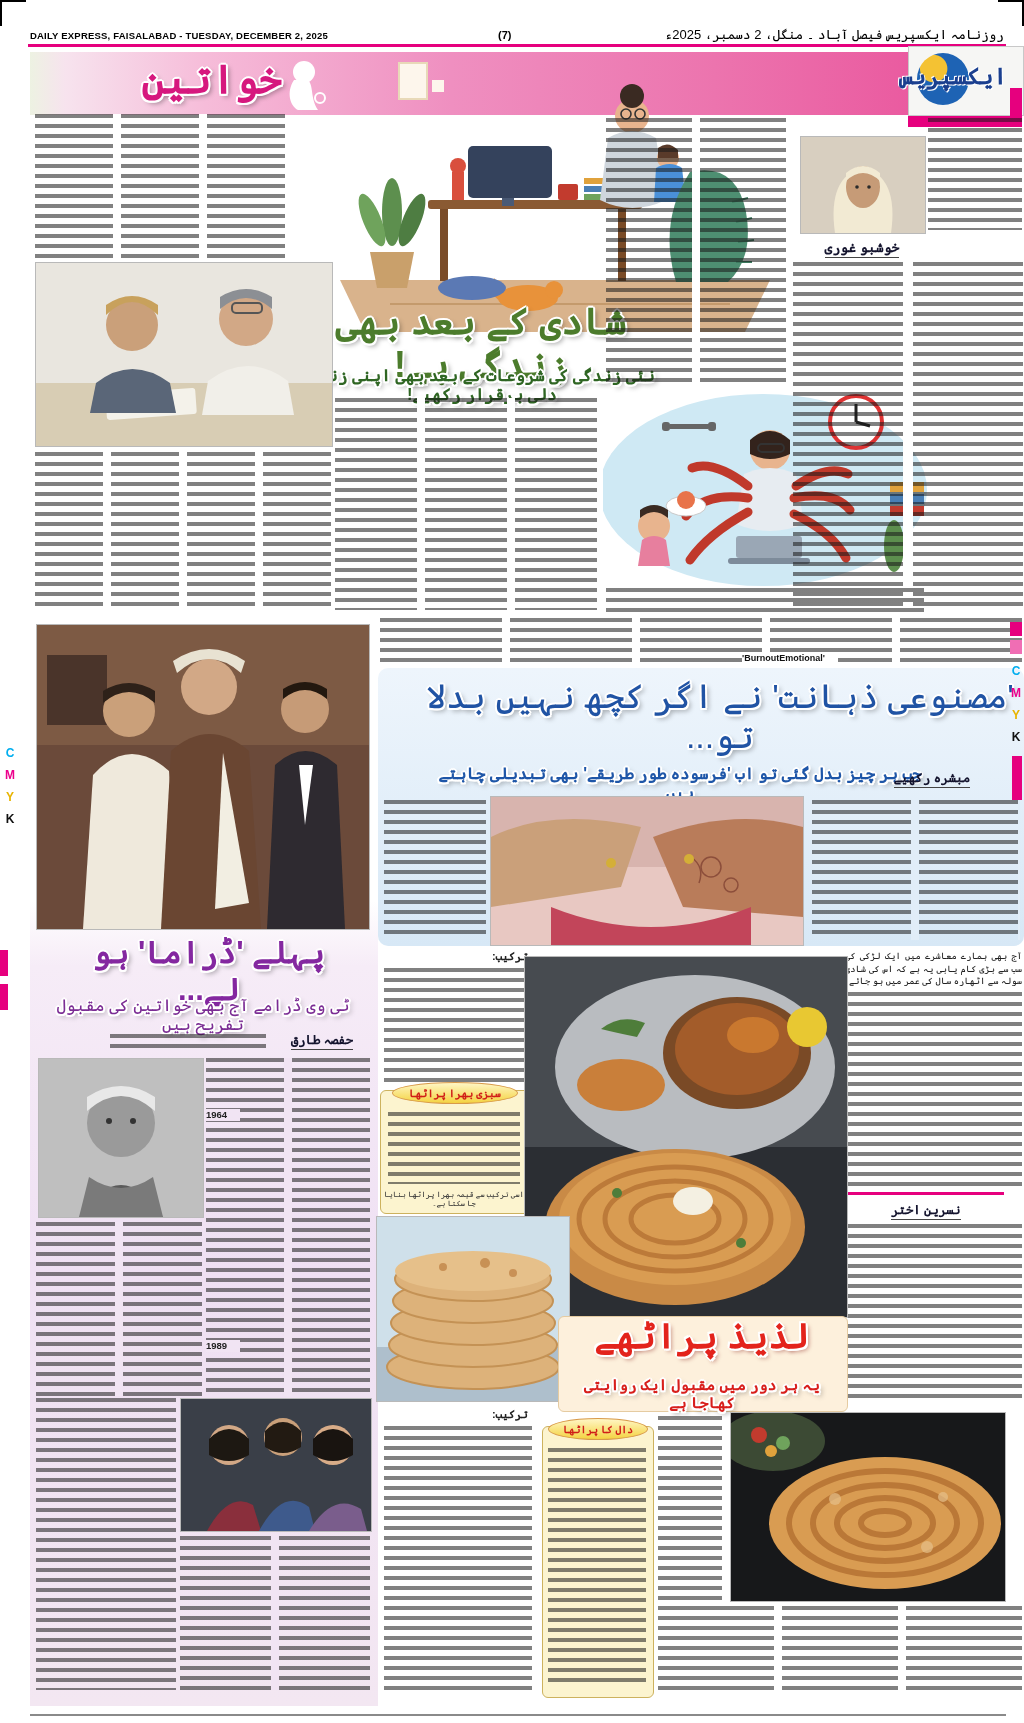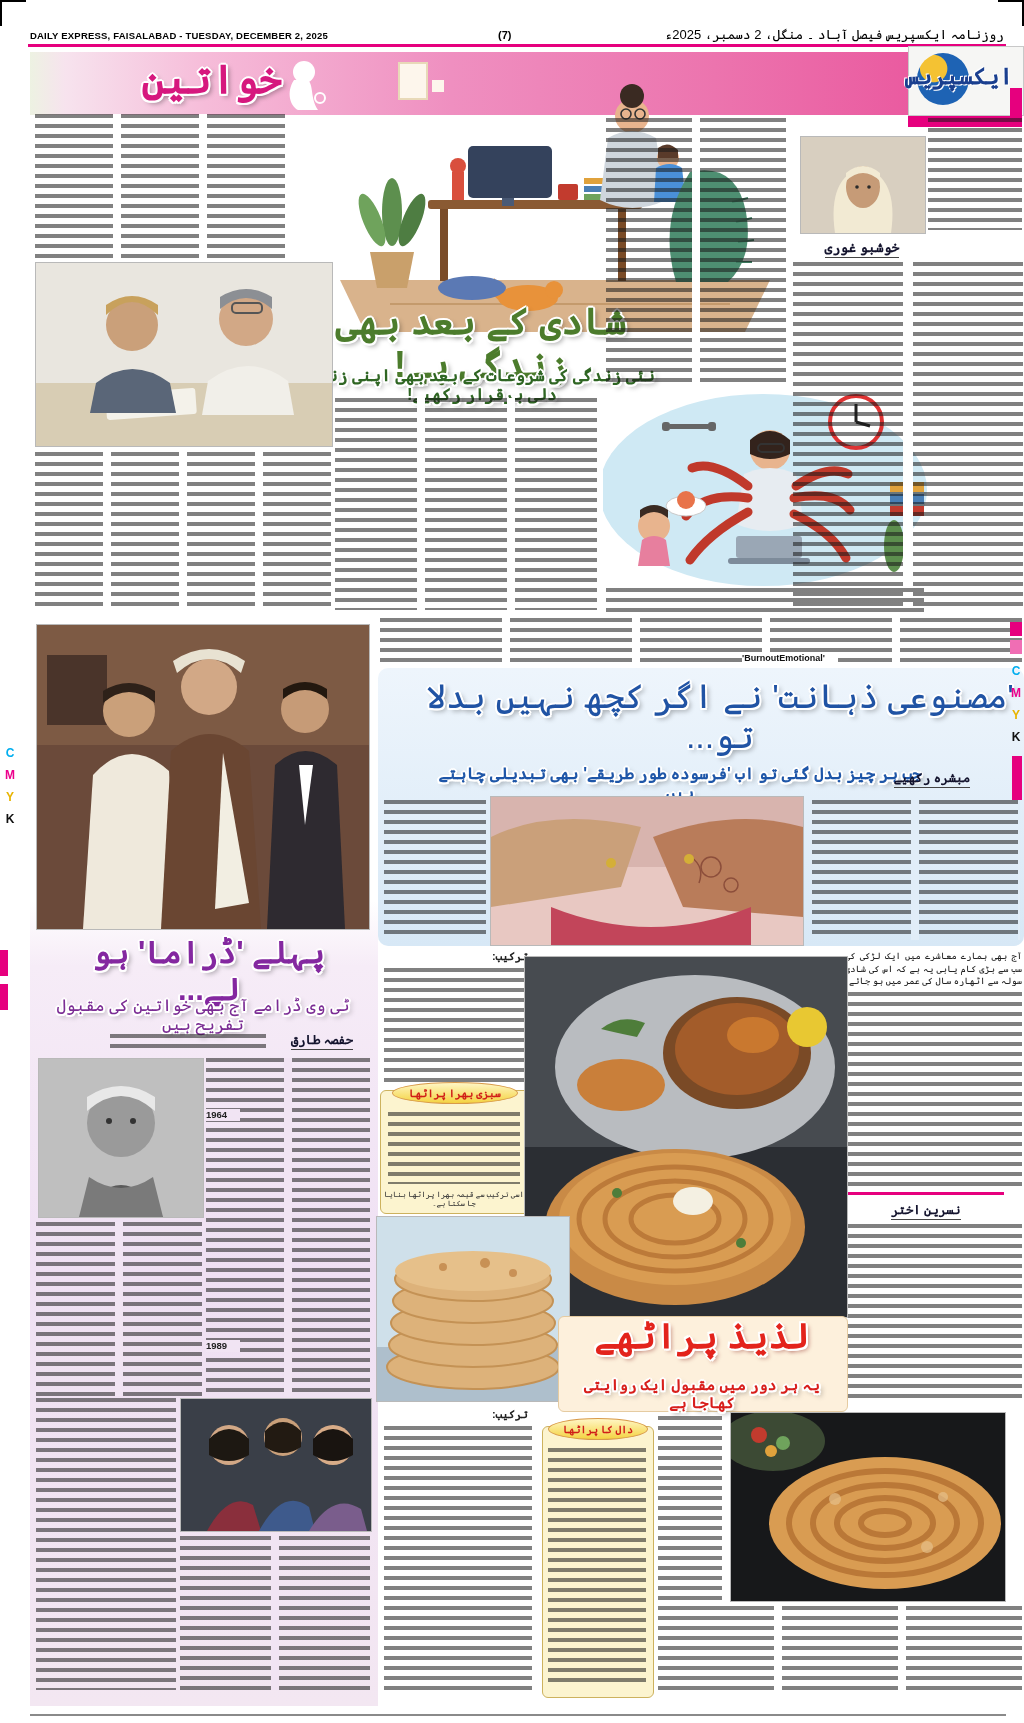--- a/index.html
+++ b/index.html
@@ -42,21 +42,21 @@
       <path d="M10 22 C2 34,6 48,14 52 L34 52 C26 40,30 28,24 22 Z" fill="#fff"></path>
       <circle cx="36" cy="40" r="5" fill="none" stroke="#fff" stroke-width="2"></circle>
       </svg>
   </div>
   <div class="t" style="left:398px;top:62px;width:26px;height:34px;background:#fdf6ec;border:2px solid #e8d9b8;"></div>
   <div class="t" style="left:432px;top:80px;width:12px;height:12px;background:#fdf6ec;"></div>
 
   <div class="t" style="left:908px;top:46px;width:114px;height:68px;background:#f6f6f4;border:1px solid #c8c8c8;">
     <div style="position:absolute;left:8px;top:6px;width:52px;height:52px;border-radius:50%;
          background:radial-gradient(circle at 32% 30%,#f4c233 0 26%,#1e63b4 28% 100%);"></div>
-    <div class="t rtl" style="right:10px;top:16px;width:80px;font-size:23px;font-weight:bold;color:#1a3f8f;
+    <div class="t rtl" style="right:16px;top:16px;width:80px;font-size:23px;font-weight:bold;color:#1a3f8f;
          text-shadow:1px 1px 0 #fff,-1px -1px 0 #fff;">ایکسپریس</div>
   </div>
   <div class="t" style="left:908px;top:116px;width:114px;height:11px;background:#e6007e;"></div>
 
   <div class="t" style="left:300px;top:52px;width:490px;height:280px;">
     <svg width="490" height="280" viewBox="0 0 490 280">
       <polygon points="40,228 470,228 445,280 65,280" fill="#d9b38c"></polygon>
       <line x1="90" y1="252" x2="430" y2="252" stroke="#c49a6c" stroke-width="2"></line>
       <path d="M70 200 h44 l-7 36 h-30 Z" fill="#c9a06b"></path>
       <ellipse cx="92" cy="160" rx="10" ry="34" fill="#5d8f4e"></ellipse>

